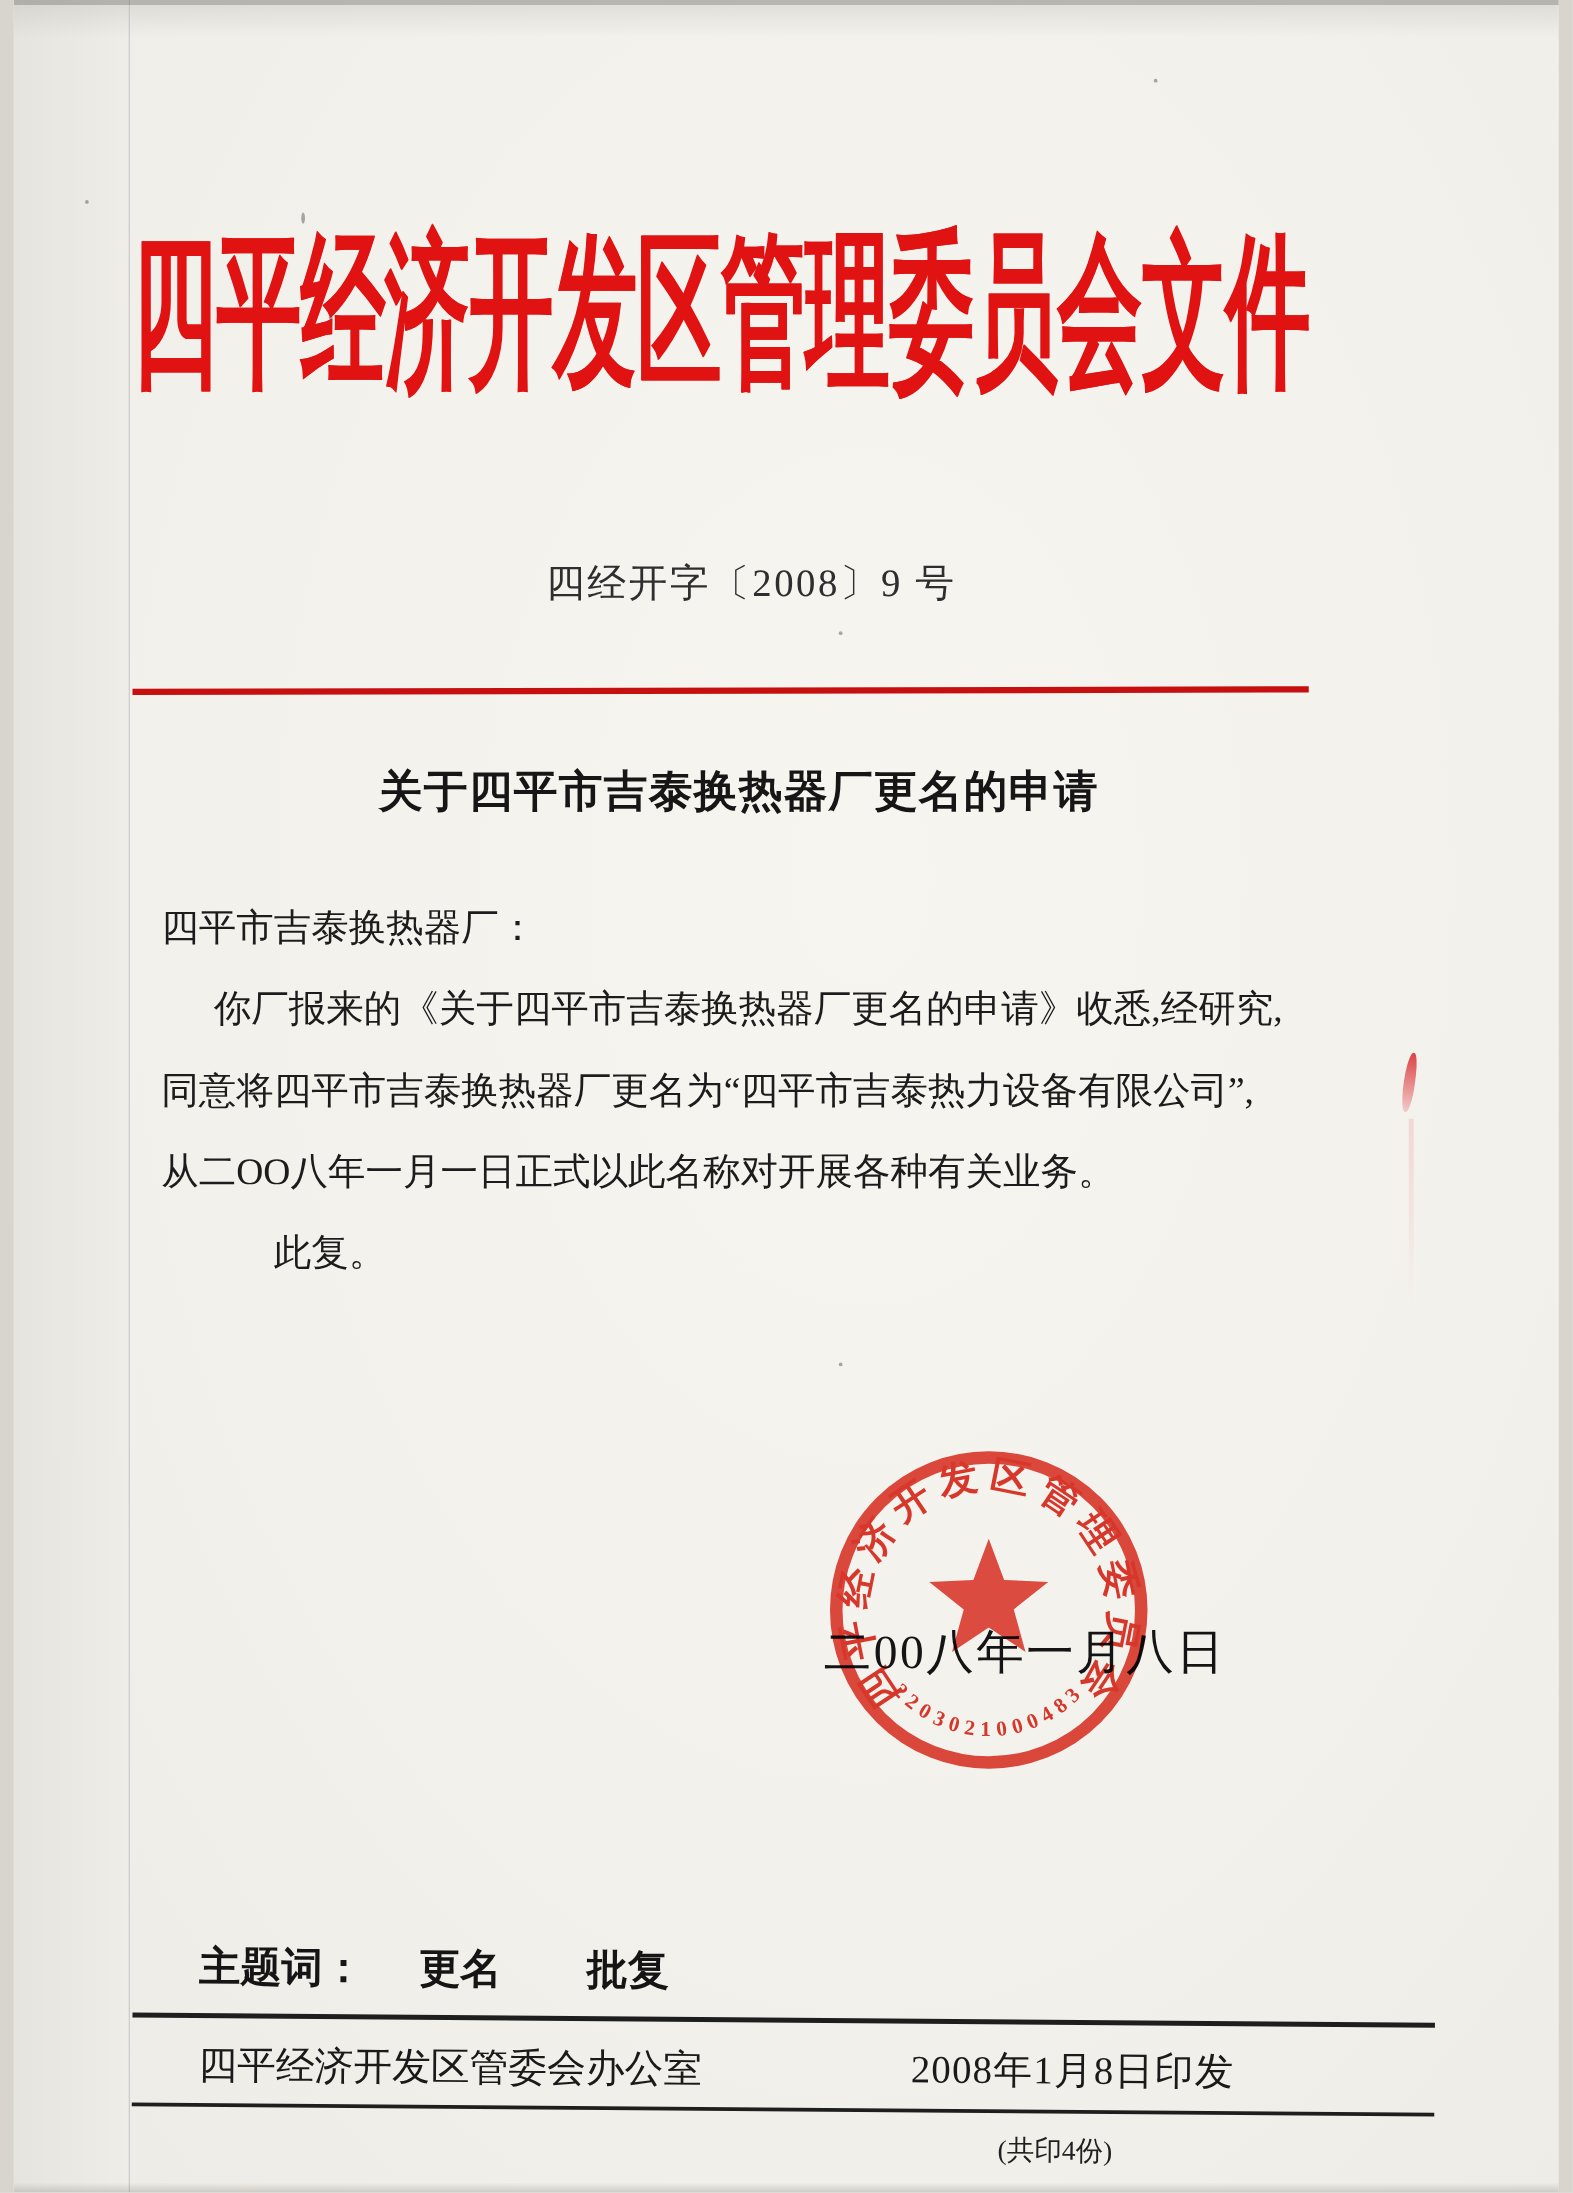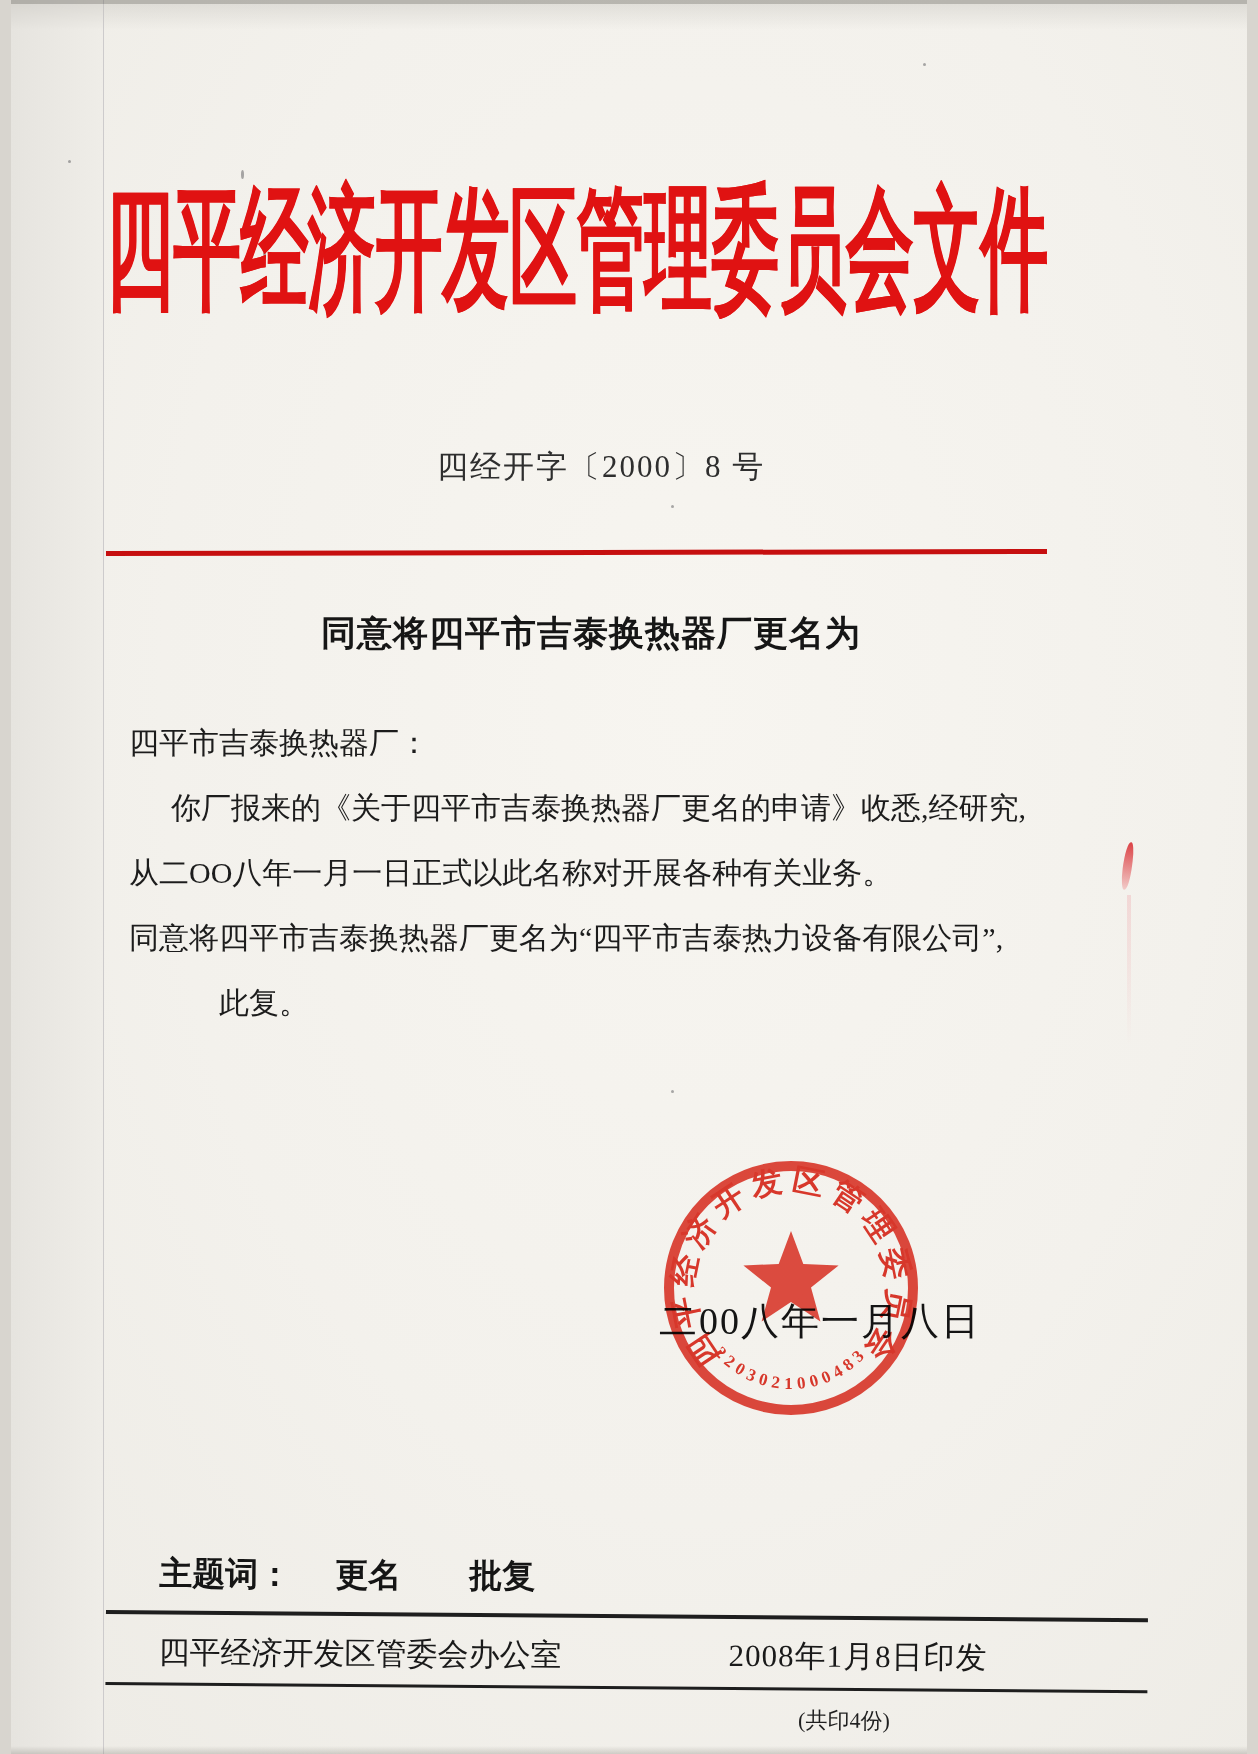--- a/index.html
+++ b/index.html
@@ -102,31 +102,31 @@
 
   <div class="speck" style="left:230px;top:170px;width:3px;height:9px;"></div>
   <div class="speck" style="left:252px;top:252px;width:3px;height:4px;"></div>
   <div class="speck" style="left:57px;top:160px;width:3px;height:3px;"></div>
   <div class="speck" style="left:660px;top:505px;width:3px;height:3px;"></div>
   <div class="speck" style="left:912px;top:63px;width:3px;height:3px;"></div>
   <div class="speck" style="left:660px;top:1090px;width:3px;height:3px;"></div>
 
   <div class="red-header">四平经济开发区管理委员会文件</div>
 
-  <div class="doc-number">四经开字〔2000〕8 号</div>
+  <div class="doc-number">四经开字〔2008〕9 号</div>
 
   <div class="red-rule"></div>
 
-  <div class="doc-title">同意将四平市吉泰换热器厂更名为</div>
+  <div class="doc-title">关于四平市吉泰换热器厂更名的申请</div>
 
   <div class="body-block">
     <div class="body-line">四平市吉泰换热器厂：</div>
     <div class="body-line ind-1">你厂报来的《关于四平市吉泰换热器厂更名的申请》收悉,经研究,</div>
+    <div class="body-line">同意将四平市吉泰换热器厂更名为“四平市吉泰热力设备有限公司”,</div>
     <div class="body-line">从二OO八年一月一日正式以此名称对开展各种有关业务。</div>
-    <div class="body-line">同意将四平市吉泰换热器厂更名为“四平市吉泰热力设备有限公司”,</div>
     <div class="body-line ind-2">此复。</div>
   </div>
 
   <div class="red-smudge"></div>
   <div class="pink-streak"></div>
 
   <div class="seal-date">二00八年一月八日</div>
 
   <svg class="seal" viewBox="0 0 270 270">
     <circle cx="135" cy="135" r="122" fill="none" stroke="var(--seal-red)" stroke-width="10" opacity="0.92"></circle>

